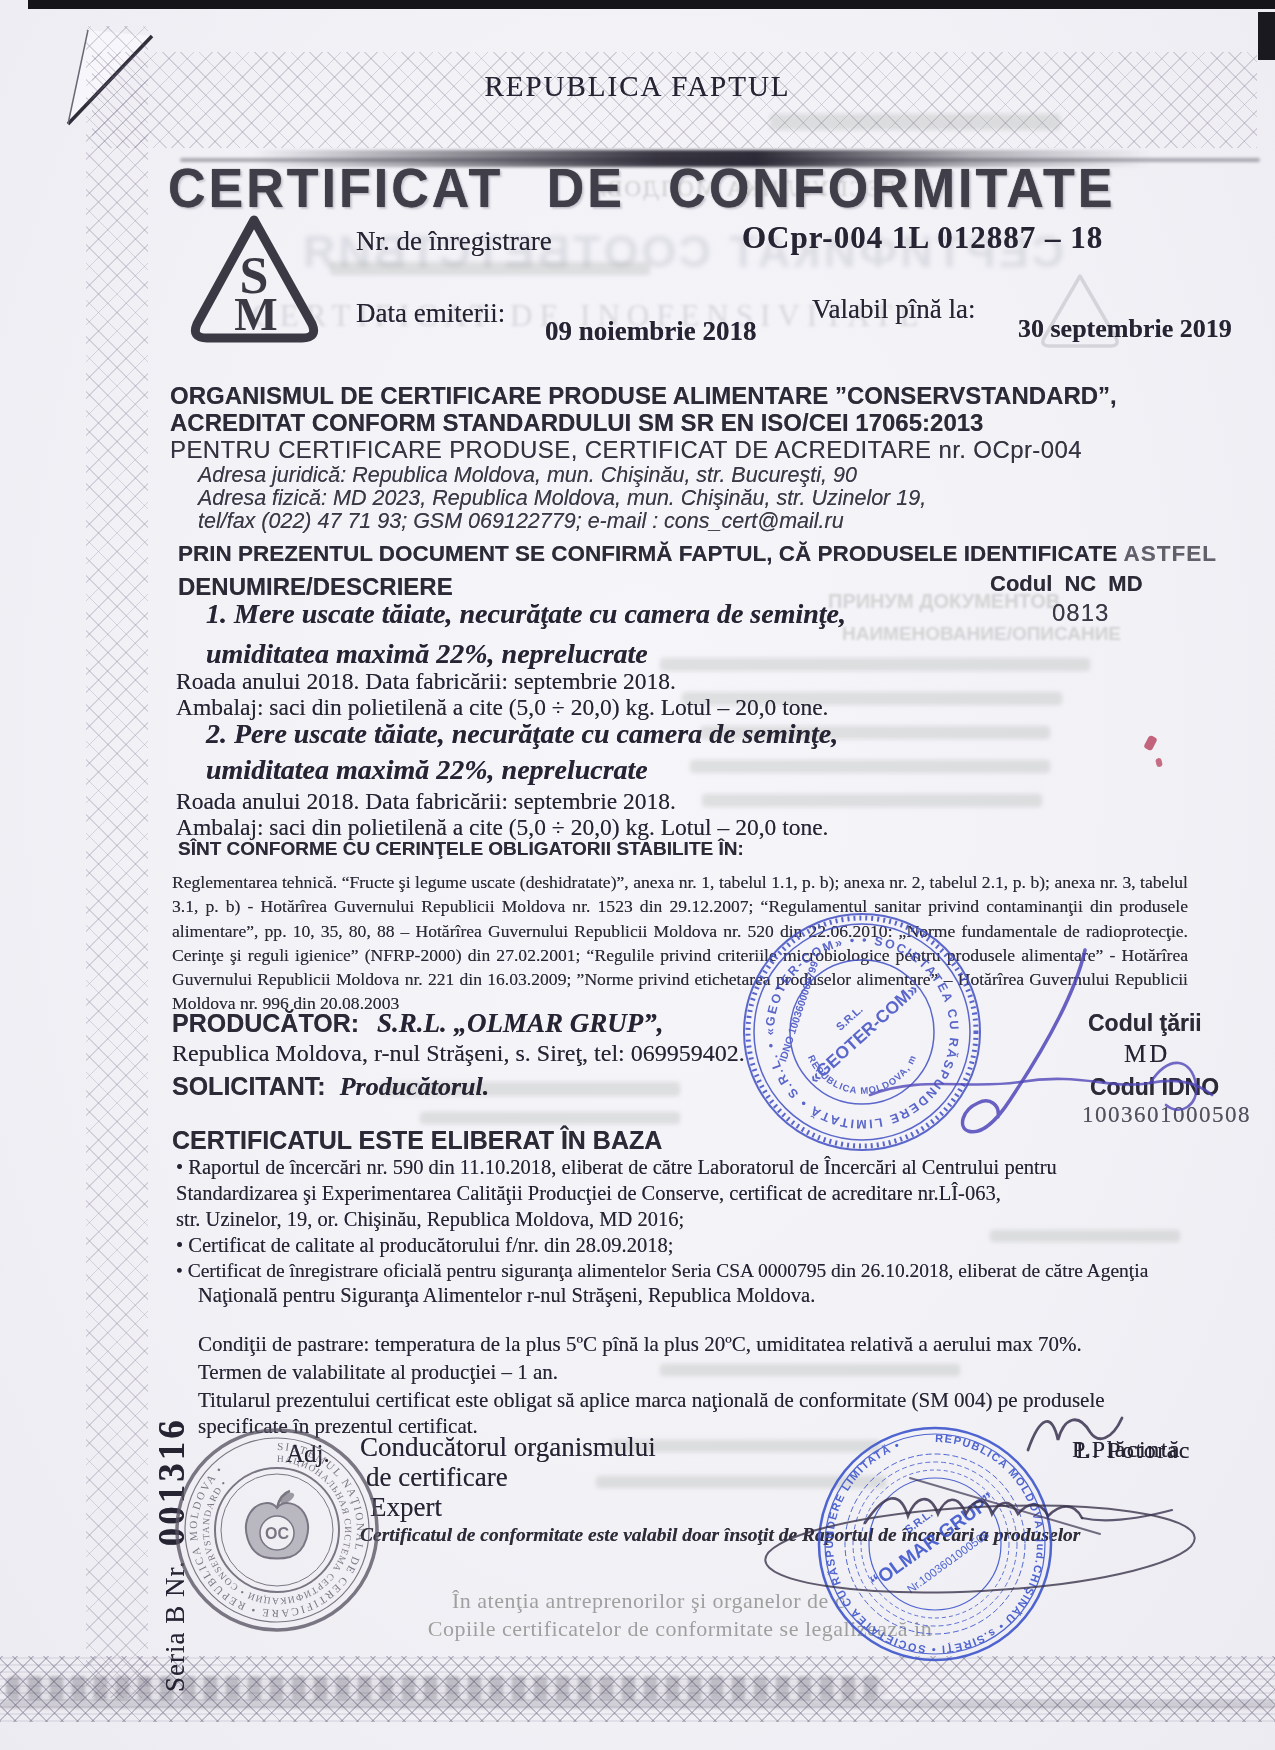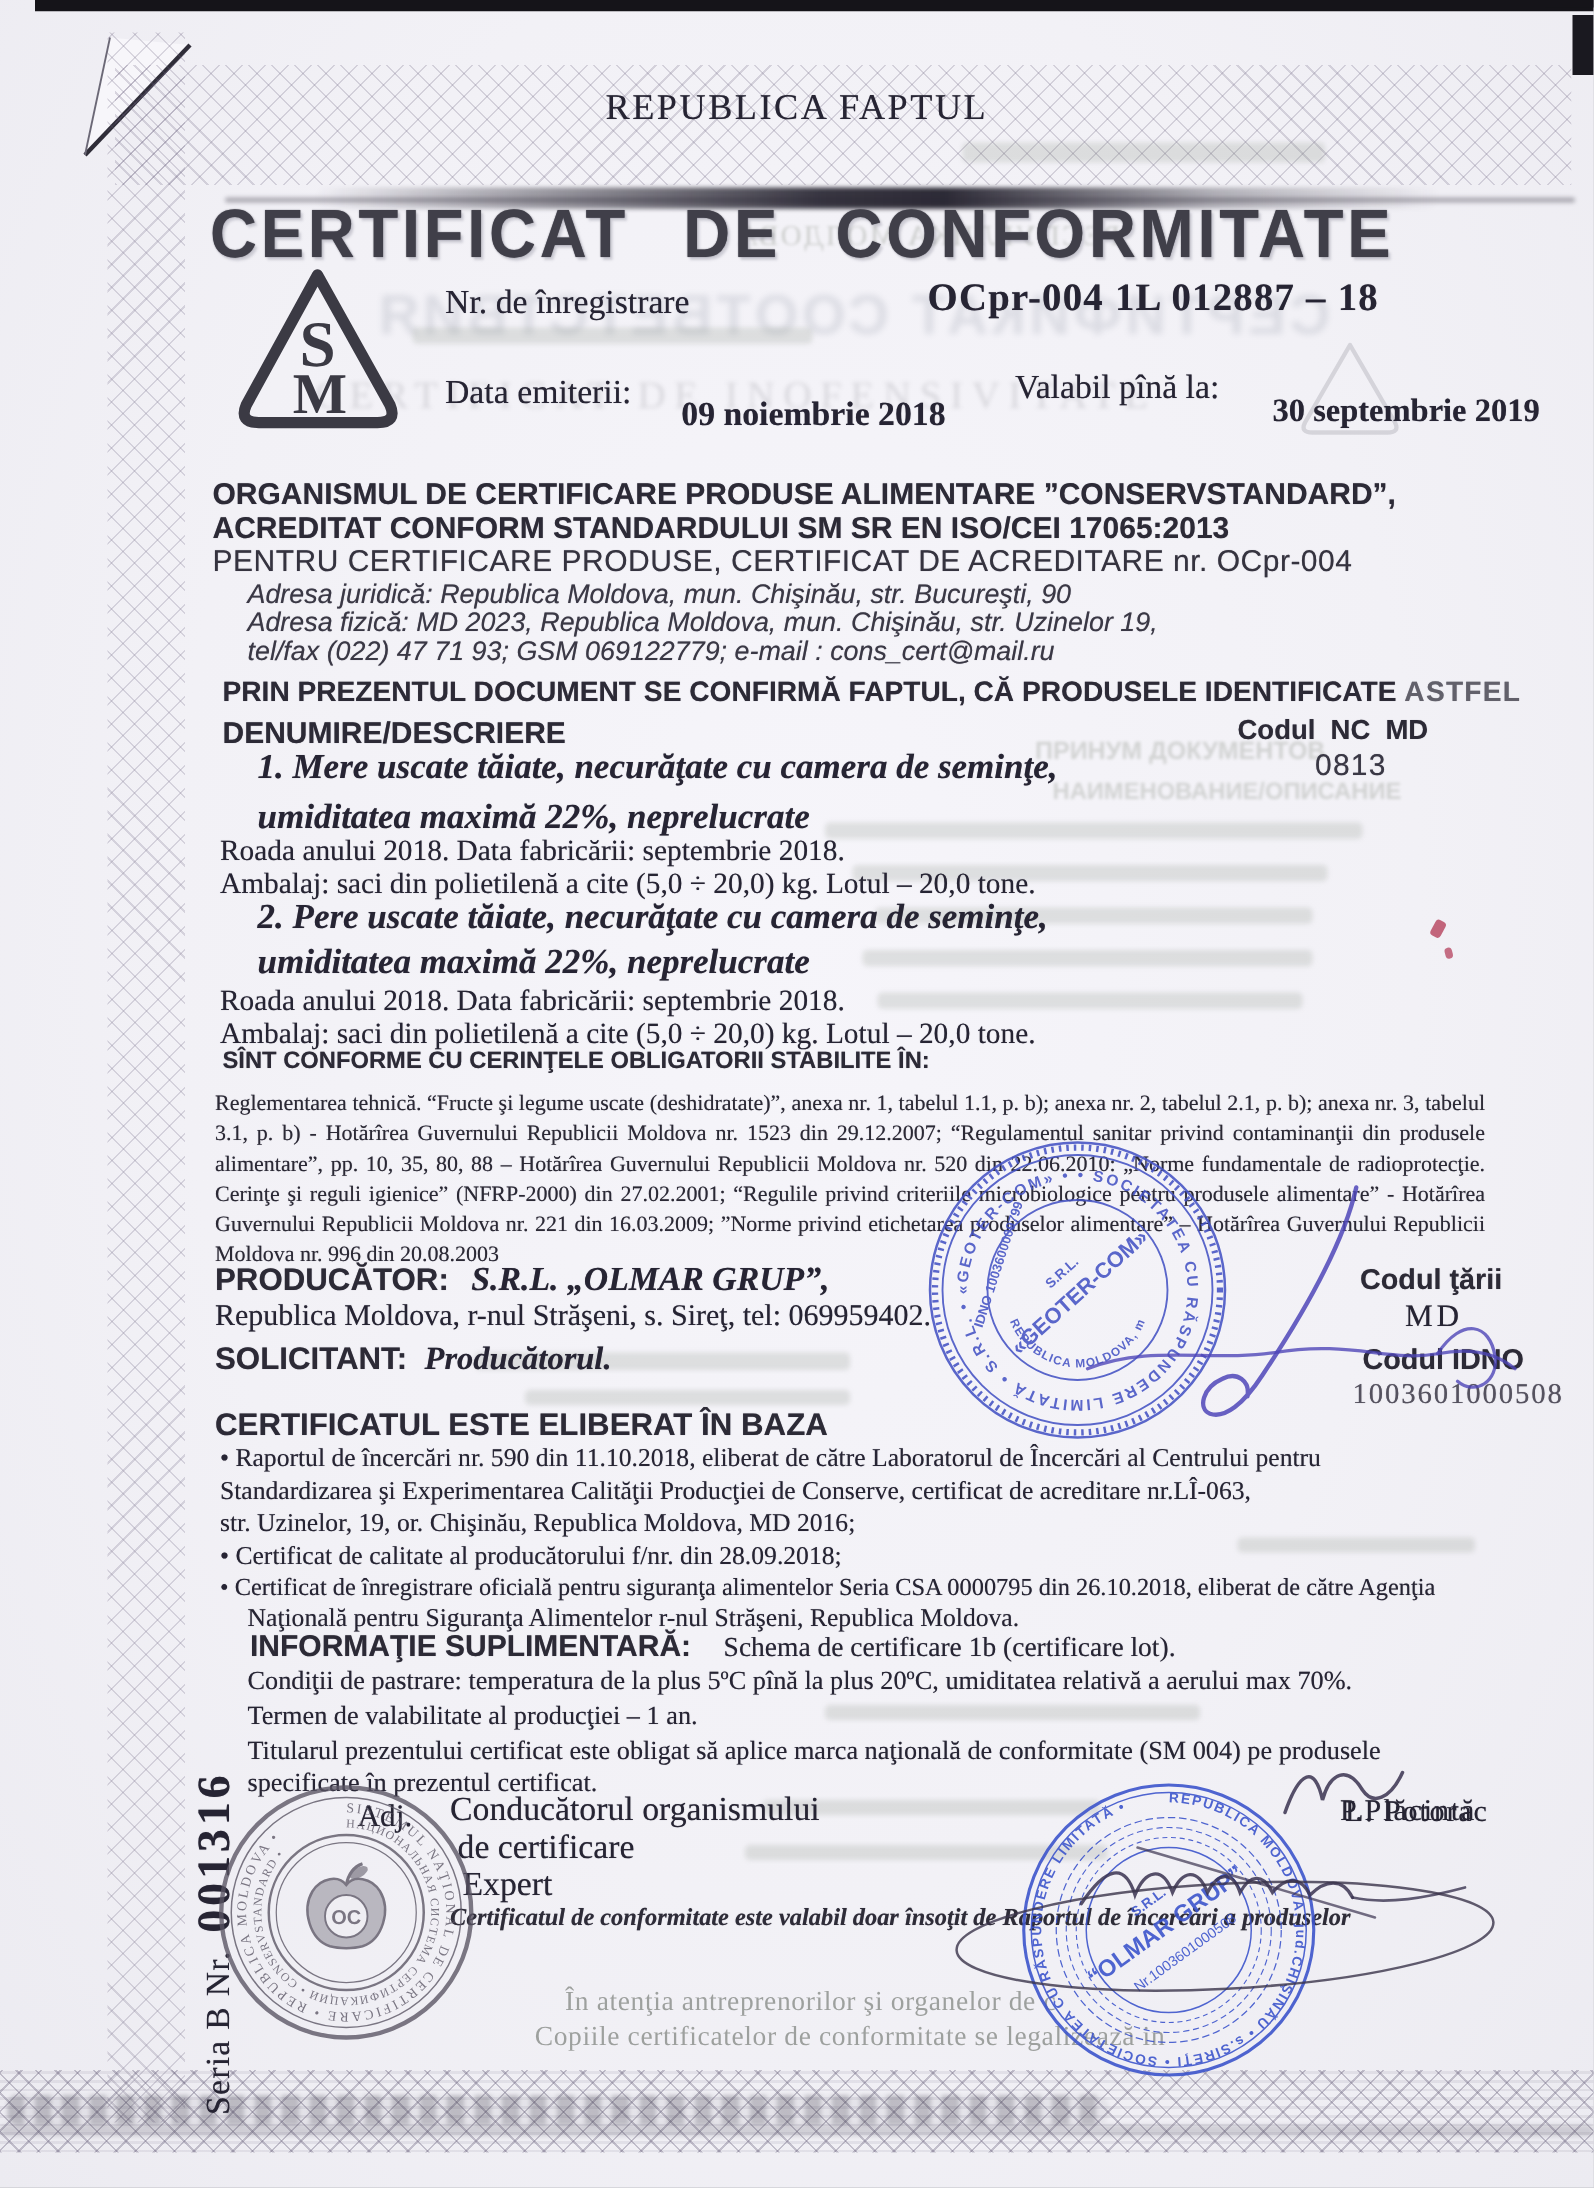--- a/index.html
+++ b/index.html
@@ -128,21 +128,20 @@
   <div class="abs serif scan" style="left:1082px;top:1102px;font-size:23px;letter-spacing:1.5px;color:#55525f;">1003601000508</div>
 
   <div class="abs sans b scan" style="left:172px;top:1126px;font-size:25px;color:#2c2a36;">CERTIFICATUL ESTE ELIBERAT ÎN BAZA</div>
   <div class="abs serif scan" style="left:176px;top:1156px;font-size:20.5px;">• Raportul de încercări nr. 590 din 11.10.2018, eliberat de către Laboratorul de Încercări al Centrului pentru</div>
   <div class="abs serif scan" style="left:176px;top:1182px;font-size:20.5px;">Standardizarea şi Experimentarea Calităţii Producţiei de Conserve, certificat de acreditare nr.LÎ-063,</div>
   <div class="abs serif scan" style="left:176px;top:1208px;font-size:20.5px;">str. Uzinelor, 19, or. Chişinău, Republica Moldova, MD 2016;</div>
   <div class="abs serif scan" style="left:176px;top:1234px;font-size:20.5px;">• Certificat de calitate al producătorului f/nr. din 28.09.2018;</div>
   <div class="abs serif scan" style="left:176px;top:1260px;font-size:19.5px;white-space:nowrap;">• Certificat de înregistrare oficială pentru siguranţa alimentelor Seria CSA 0000795 din 26.10.2018, eliberat de către Agenţia</div>
   <div class="abs serif scan" style="left:198px;top:1284px;font-size:20.5px;">Naţională pentru Siguranţa Alimentelor r-nul Străşeni, Republica Moldova.</div>
 
-  <div class="abs scan" style="left:200px;top:1304px;white-space:nowrap;"><span class="sans b" style="font-size:24px;color:#2c2a36;">INFORMAŢIE SUPLIMENTARĂ:</span><span class="serif" style="font-size:22px;margin-left:26px;">Schema de certificare 1b (certificare lot).</span></div>
   <div class="abs serif scan" style="left:198px;top:1332px;font-size:21px;">Condiţii de pastrare: temperatura de la plus 5ºC pînă la plus 20ºC,  umiditatea relativă a aerului max 70%.</div>
   <div class="abs serif scan" style="left:198px;top:1360px;font-size:21px;">Termen de valabilitate al producţiei – 1 an.</div>
   <div class="abs serif scan" style="left:198px;top:1388px;font-size:21px;">Titularul prezentului certificat este obligat să aplice marca naţională de conformitate (SM 004) pe produsele</div>
   <div class="abs serif scan" style="left:198px;top:1414px;font-size:21px;">specificate în prezentul certificat.</div>
 
   <div class="abs serif scan" style="left:250px;top:1440px;font-size:25px;margin-left:36px;">Adj.</div>
   <div class="abs serif scan" style="left:360px;top:1432px;font-size:27px;">Conducătorul organismului</div>
   <div class="abs serif scan" style="left:366px;top:1462px;font-size:27px;">de certificare</div>
   <div class="abs serif scan" style="left:370px;top:1492px;font-size:27px;">Expert</div>
   <div class="abs serif scan" style="left:1072px;top:1436px;font-size:24px;letter-spacing:1.5px;">P.Plăcintă</div>

